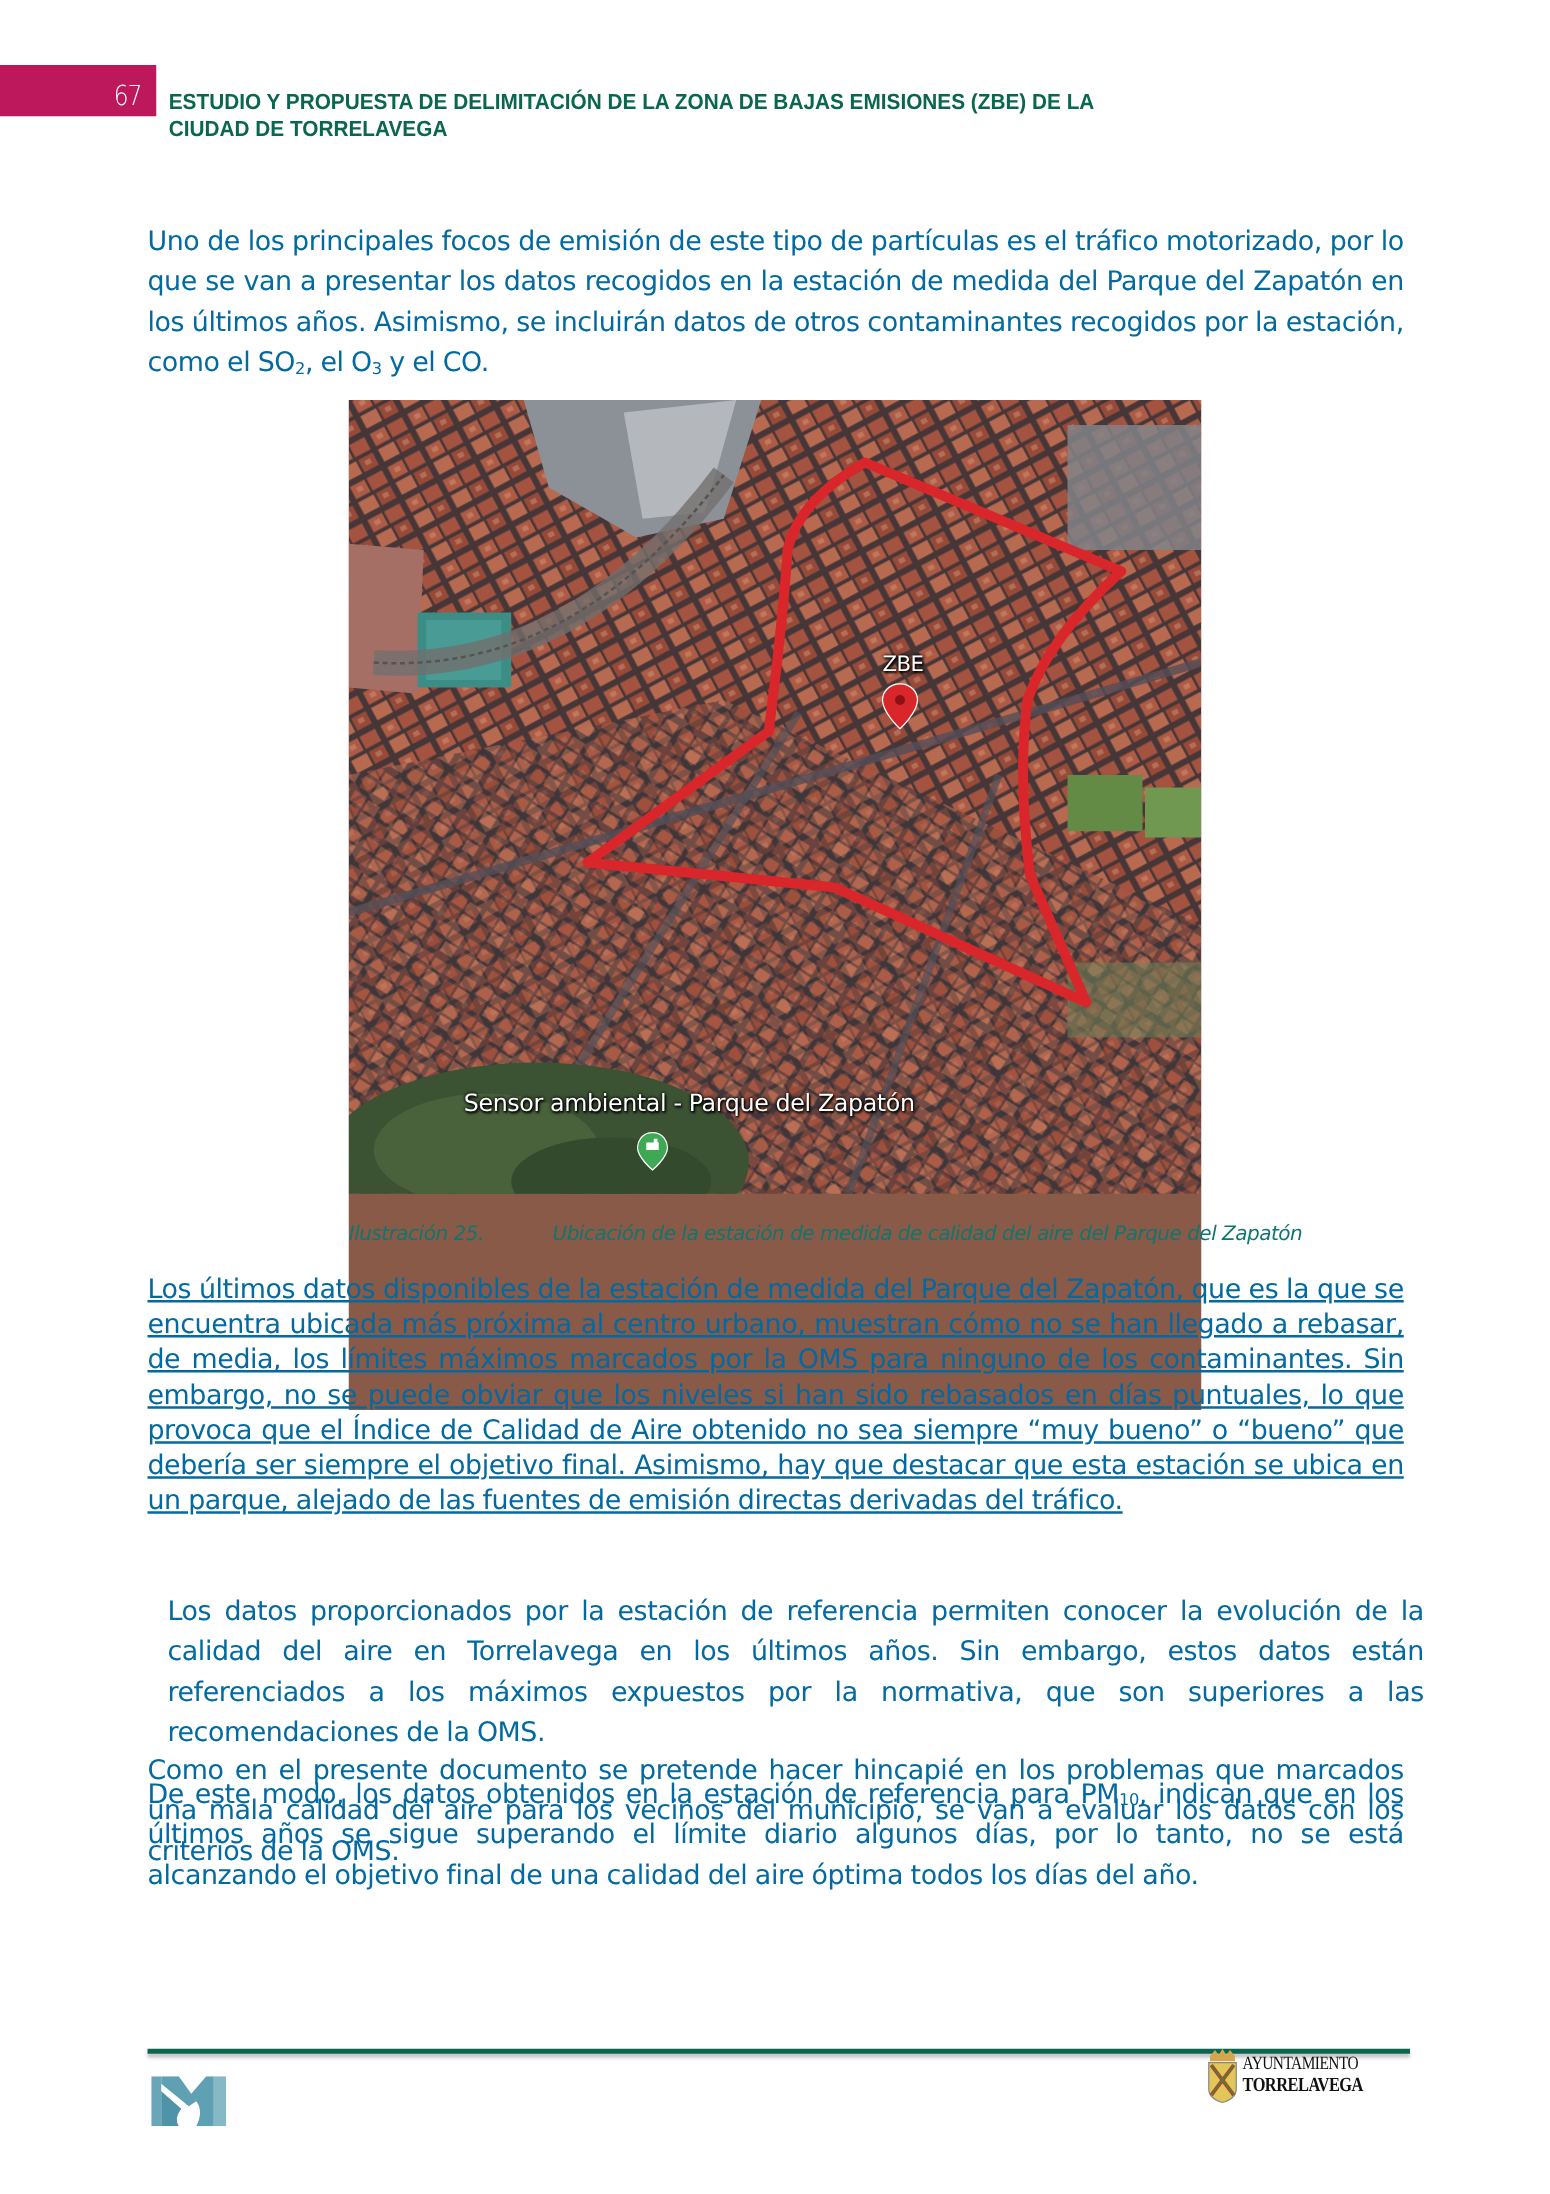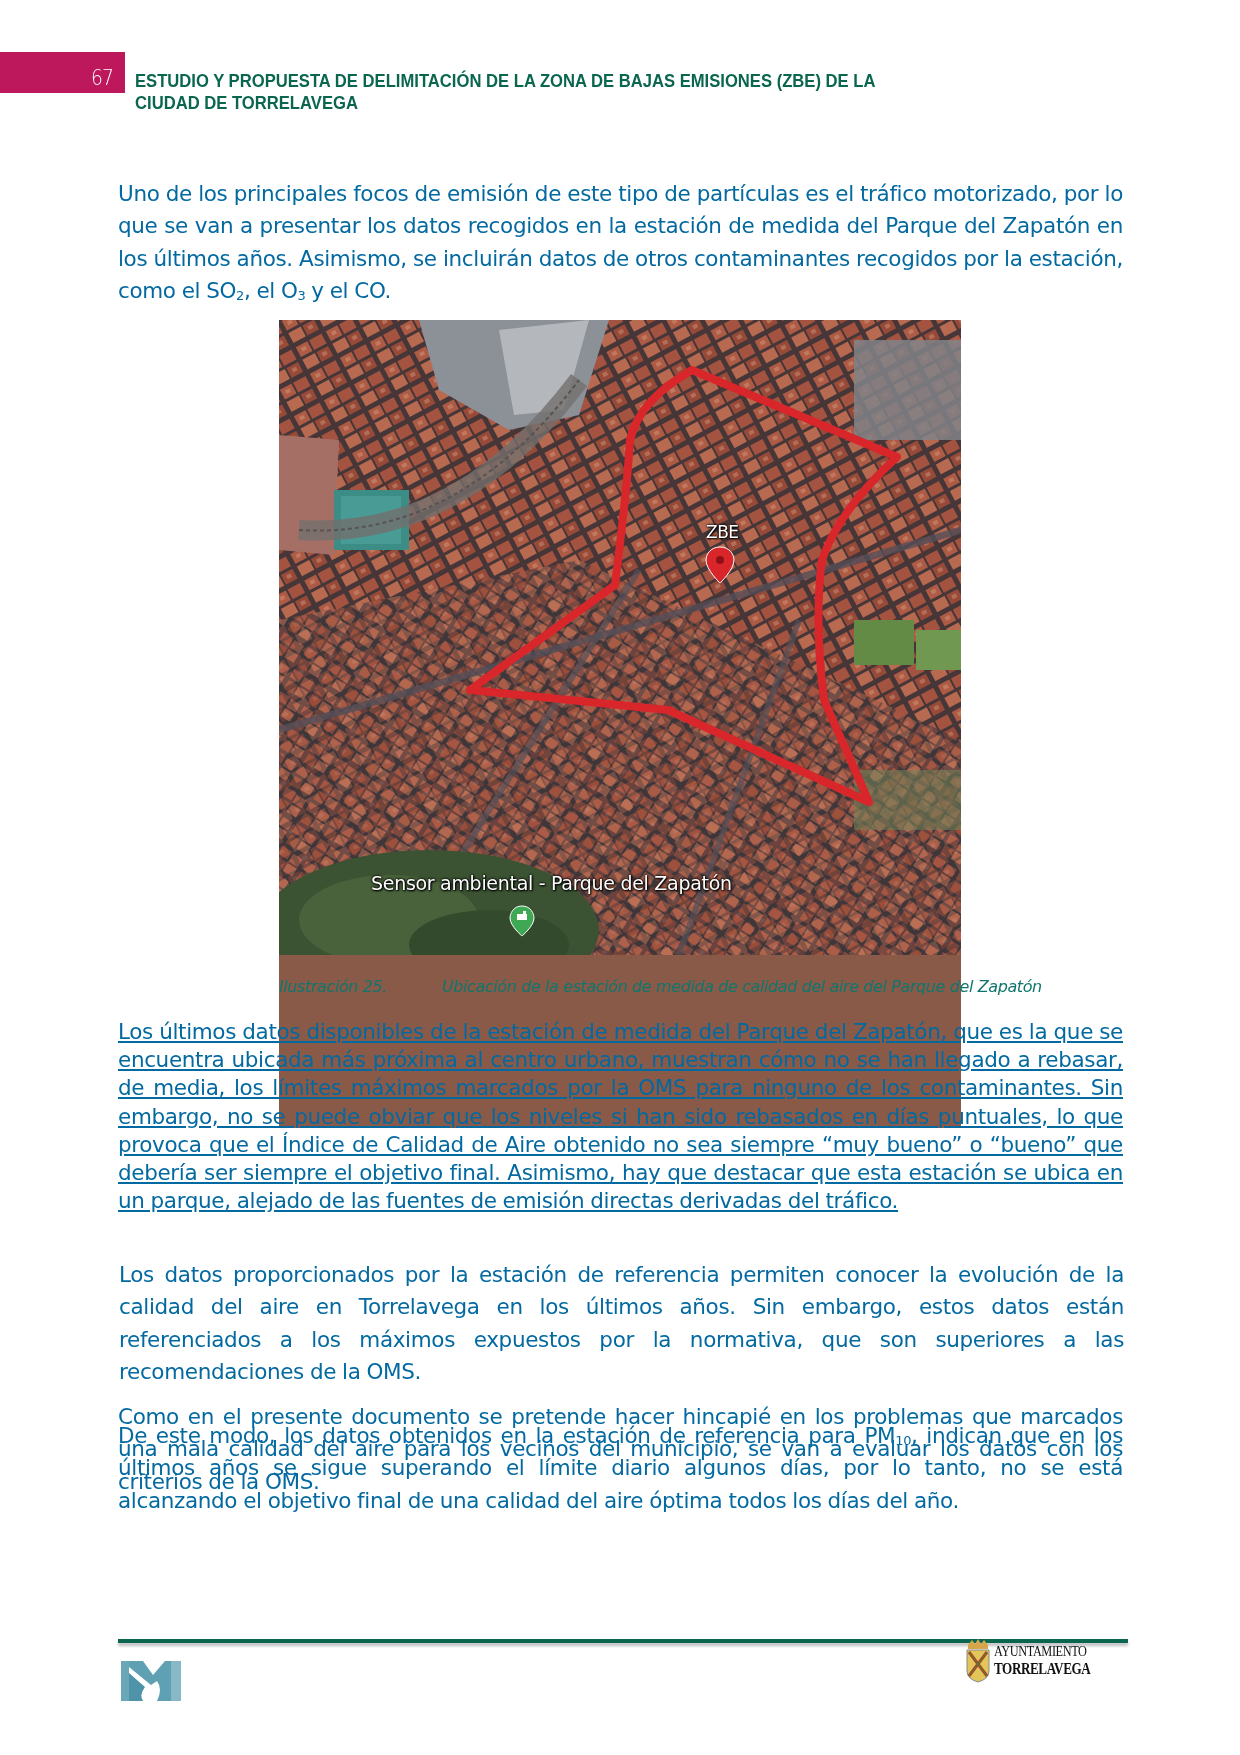--- a/index.html
+++ b/index.html
@@ -112,21 +112,21 @@
   </svg>
   <span class="map-label zbe-label">ZBE</span>
   <span class="map-label sensor-label">Sensor ambiental - Parque del Zapatón</span>
 </div>
 
 <div class="caption">
   <span class="cap-num">Ilustración 25.</span><span>Ubicación de la estación de medida de calidad del aire del Parque del Zapatón</span>
 </div>
 
 <p class="para lh28" id="p2" style="margin:0">Los últimos datos disponibles de la estación de medida del Parque del Zapatón, que es la que se encuentra ubicada más próxima al centro urbano, muestran cómo no se han llegado a rebasar, de media, los límites máximos marcados por la OMS para ninguno de los contaminantes. Sin embargo, no se puede obviar que los niveles si han sido rebasados en días puntuales, lo que provoca que el Índice de Calidad de Aire obtenido no sea siempre “muy bueno” o “bueno” que debería ser siempre el objetivo final. Asimismo, hay que destacar que esta estación se ubica en un parque, alejado de las fuentes de emisión directas derivadas del tráfico.</p>
-<p class="para lh32" id="p3" style="margin:1px">Los datos proporcionados por la estación de referencia permiten conocer la evolución de la calidad del aire en Torrelavega en los últimos años. Sin embargo, estos datos están referenciados a los máximos expuestos por la normativa, que son superiores a las recomendaciones de la OMS.</p>
+<p class="para lh32" id="p3" style="margin:16px">Los datos proporcionados por la estación de referencia permiten conocer la evolución de la calidad del aire en Torrelavega en los últimos años. Sin embargo, estos datos están referenciados a los máximos expuestos por la normativa, que son superiores a las recomendaciones de la OMS.</p>
 <p class="para lh32" id="p4" style="margin:0">Como en el presente documento se pretende hacer hincapié en los problemas que marcados una mala calidad del aire para los vecinos del municipio, se van a evaluar los datos con los criterios de la OMS.</p>
 <p class="para lh32" id="p5" style="margin:0"><span>De este modo, los datos obtenidos en la estación de referencia para PM</span><sub>10</sub><span>, indican que en los últimos años se sigue superando el límite diario algunos días, por lo tanto, no se está alcanzando el objetivo final de una calidad del aire óptima todos los días del año.</span></p>
 
 <div class="footer-line"></div>
 
 <div class="footer-logo-left">
   <svg width="60" height="40" viewBox="0 0 60 40">
     <rect x="0" y="0" width="60" height="40" fill="#ffffff"></rect>
     <rect x="0" y="0" width="8" height="40" fill="#6aa6b8"></rect>
     <rect x="50" y="0" width="10" height="40" fill="#86b8c6"></rect>

